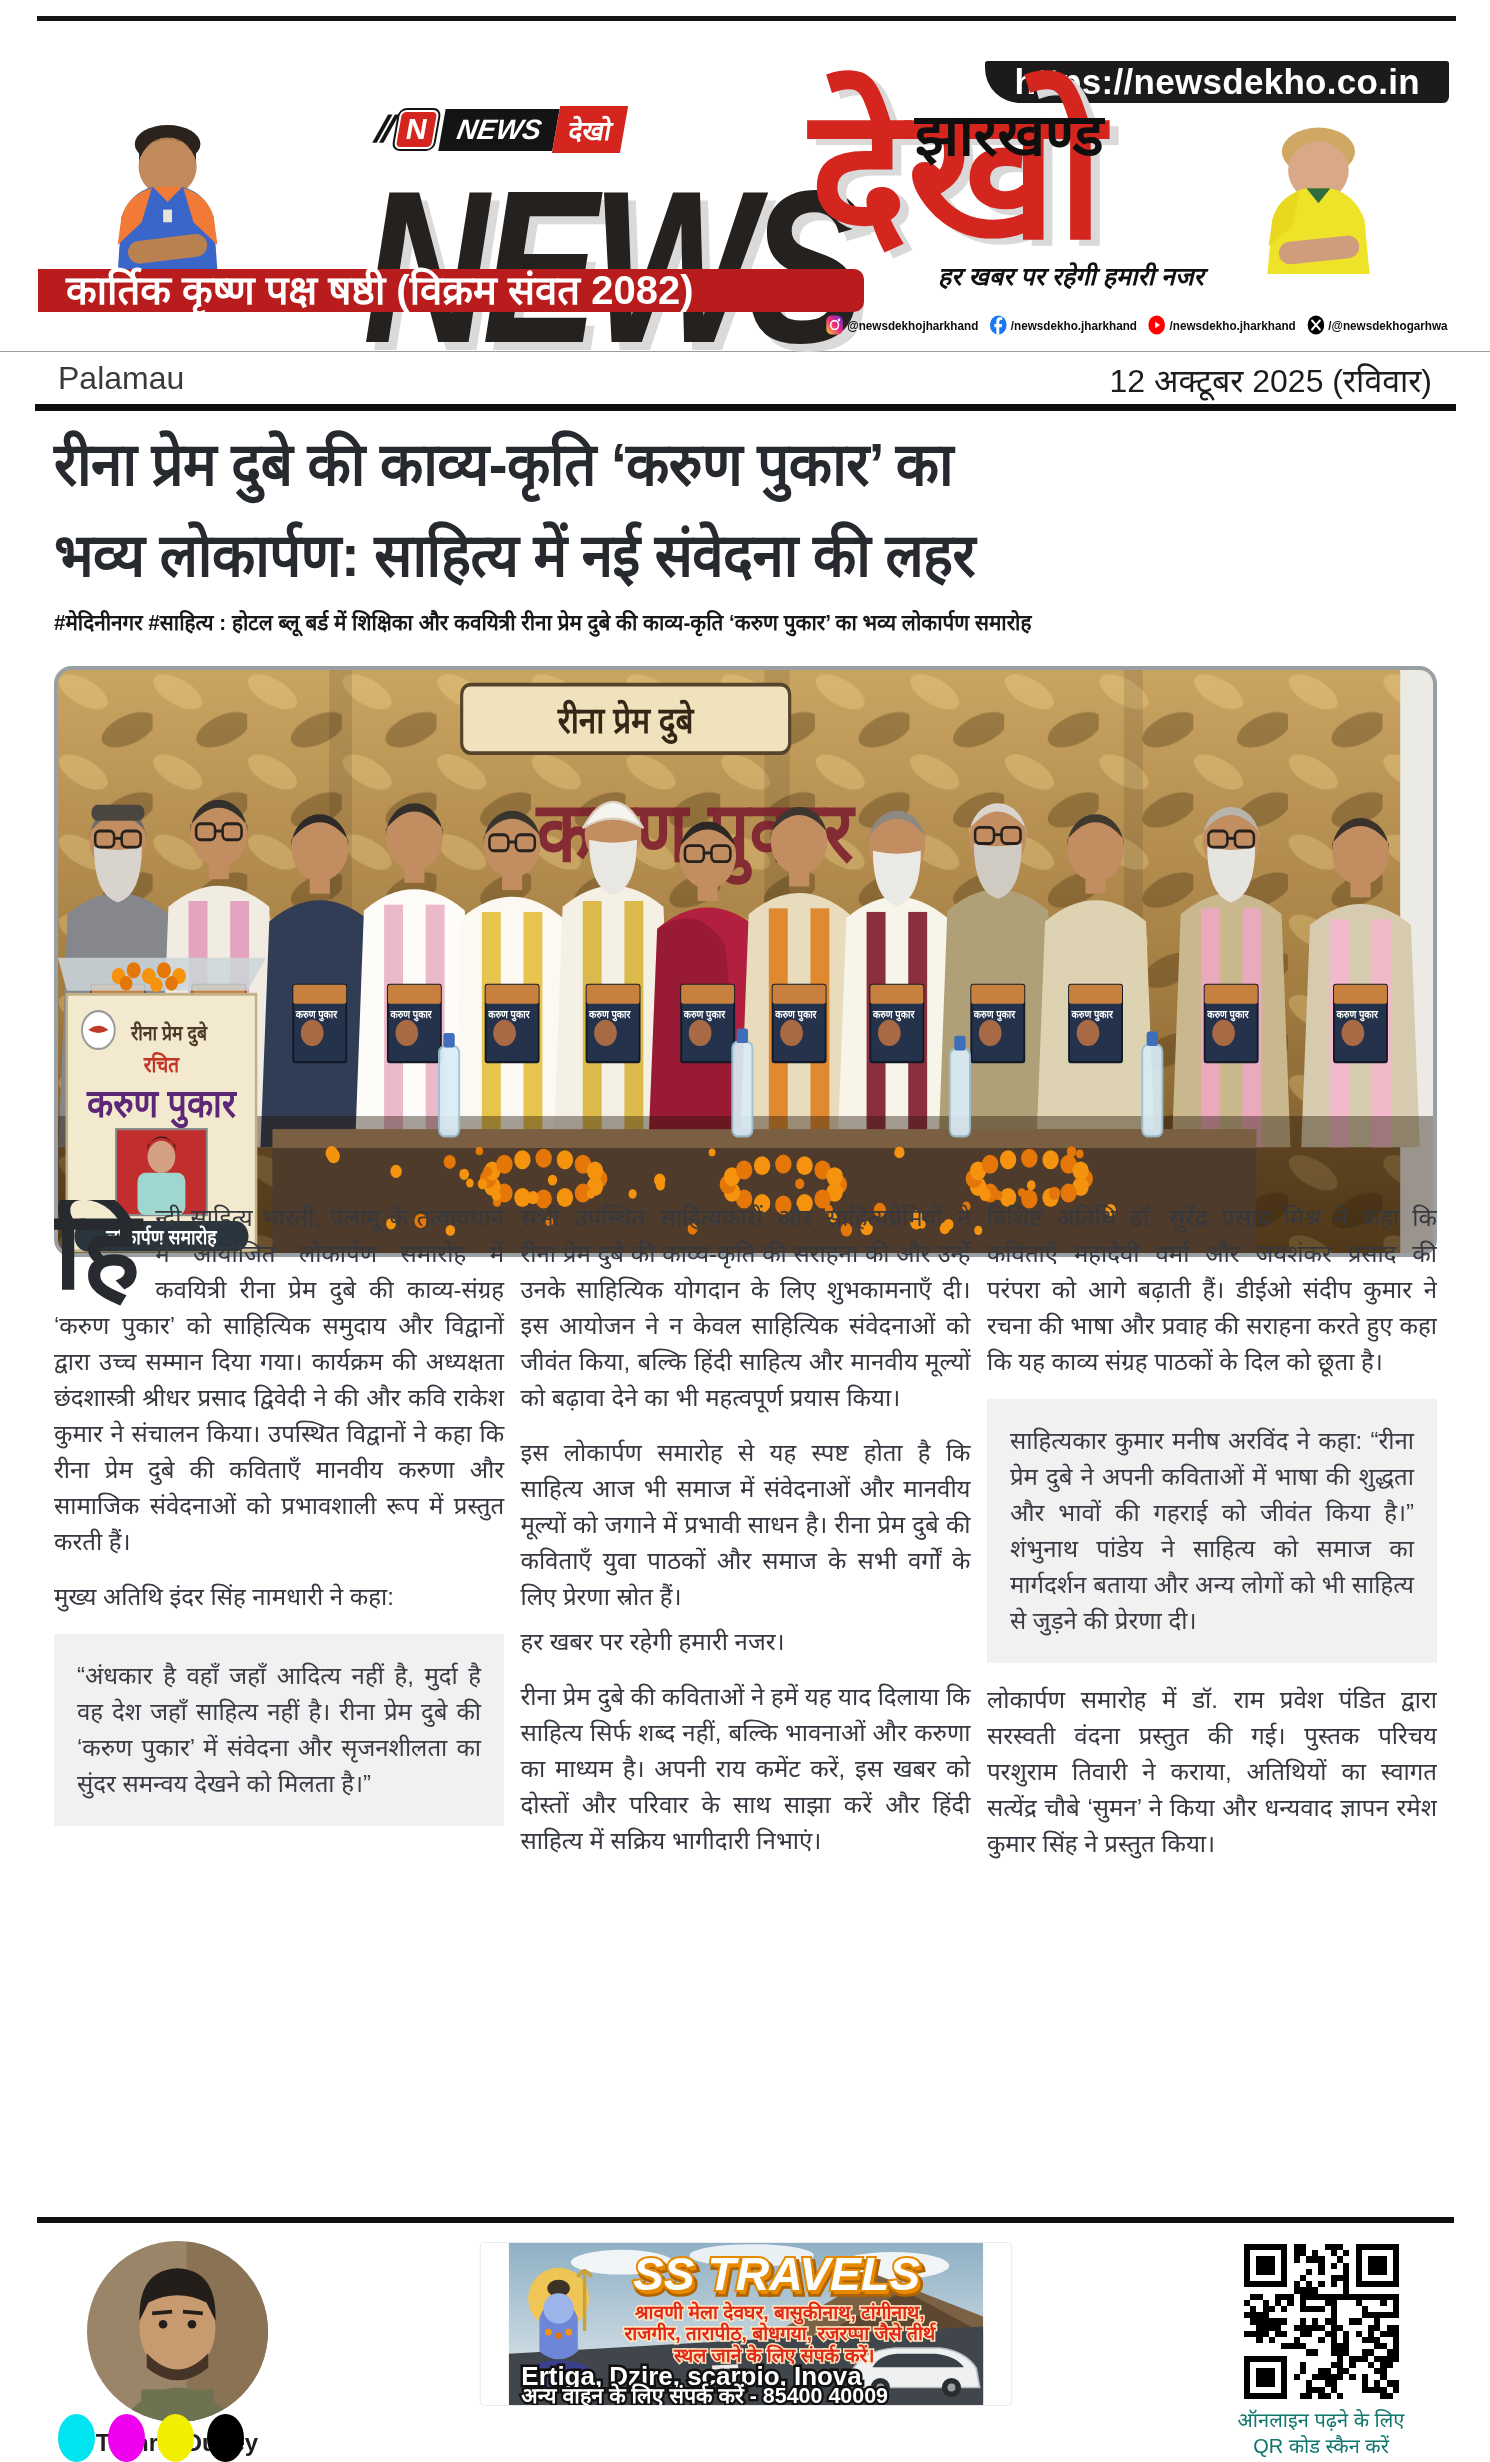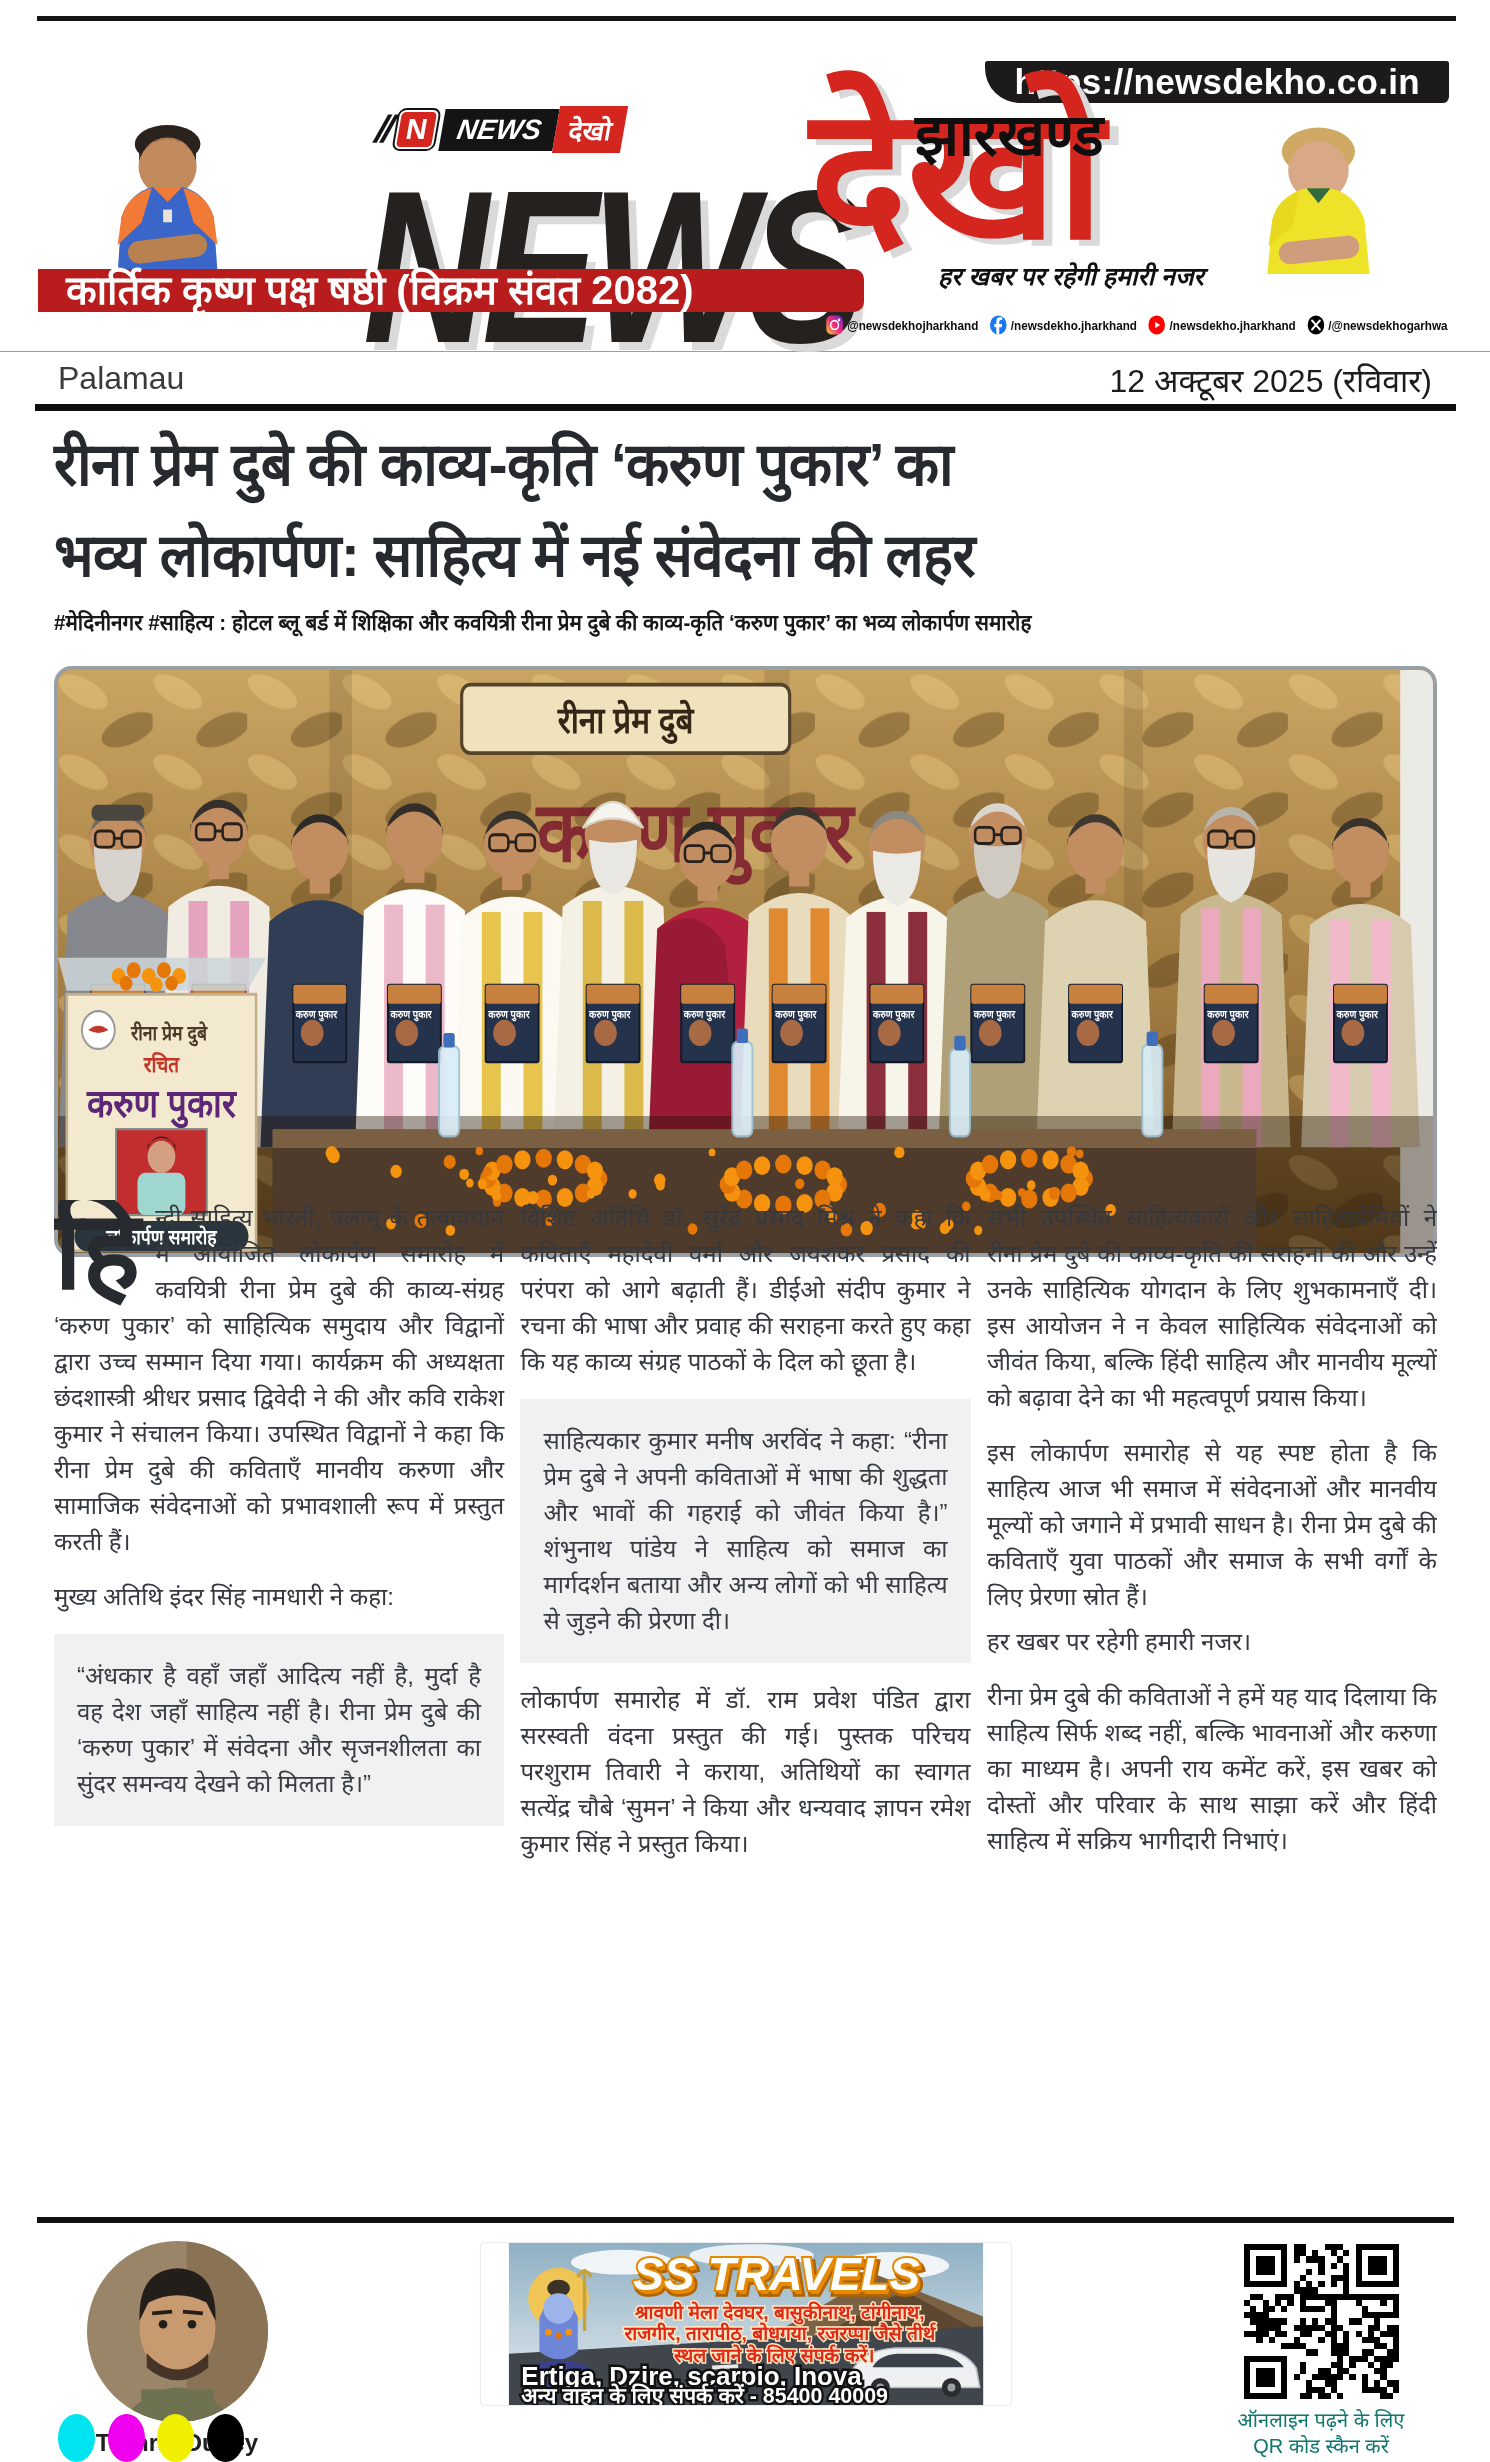--- a/index.html
+++ b/index.html
@@ -539,29 +539,29 @@
     </svg>
   </figure>
 
   <section class="article">
     <div class="col">
       <p class="p"><span class="dropcap">हि</span><span>न्दी साहित्य भारती, पलामू के तत्वावधान में आयोजित लोकार्पण समारोह में कवयित्री रीना प्रेम दुबे की काव्य-संग्रह ‘करुण पुकार’ को साहित्यिक समुदाय और विद्वानों द्वारा उच्च सम्मान दिया गया। कार्यक्रम की अध्यक्षता छंदशास्त्री श्रीधर प्रसाद द्विवेदी ने की और कवि राकेश कुमार ने संचालन किया। उपस्थित विद्वानों ने कहा कि रीना प्रेम दुबे की कविताएँ मानवीय करुणा और सामाजिक संवेदनाओं को प्रभावशाली रूप में प्रस्तुत करती हैं।</span></p>
       <p class="p">मुख्य अतिथि इंदर सिंह नामधारी ने कहा:</p>
       <div class="quote">“अंधकार है वहाँ जहाँ आदित्य नहीं है, मुर्दा है वह देश जहाँ साहित्य नहीं है। रीना प्रेम दुबे की ‘करुण पुकार’ में संवेदना और सृजनशीलता का सुंदर समन्वय देखने को मिलता है।”</div>
     </div>
     <div class="col">
-      <p class="p">विशिष्ट अतिथि डॉ. सुरेंद्र प्रसाद मिश्र ने कहा कि कविताएँ महादेवी वर्मा और जयशंकर प्रसाद की परंपरा को आगे बढ़ाती हैं। डीईओ संदीप कुमार ने रचना की भाषा और प्रवाह की सराहना करते हुए कहा कि यह काव्य संग्रह पाठकों के दिल को छूता है।</p>
-      <div class="quote">साहित्यकार कुमार मनीष अरविंद ने कहा: “रीना प्रेम दुबे ने अपनी कविताओं में भाषा की शुद्धता और भावों की गहराई को जीवंत किया है।” शंभुनाथ पांडेय ने साहित्य को समाज का मार्गदर्शन बताया और अन्य लोगों को भी साहित्य से जुड़ने की प्रेरणा दी।</div>
-      <p class="p">लोकार्पण समारोह में डॉ. राम प्रवेश पंडित द्वारा सरस्वती वंदना प्रस्तुत की गई। पुस्तक परिचय परशुराम तिवारी ने कराया, अतिथियों का स्वागत सत्येंद्र चौबे ‘सुमन’ ने किया और धन्यवाद ज्ञापन रमेश कुमार सिंह ने प्रस्तुत किया।</p>
-    </div>
-    <div class="col">
       <p class="p">सभी उपस्थित साहित्यकारों और साहित्यप्रेमियों ने रीना प्रेम दुबे की काव्य-कृति की सराहना की और उन्हें उनके साहित्यिक योगदान के लिए शुभकामनाएँ दी। इस आयोजन ने न केवल साहित्यिक संवेदनाओं को जीवंत किया, बल्कि हिंदी साहित्य और मानवीय मूल्यों को बढ़ावा देने का भी महत्वपूर्ण प्रयास किया।</p>
       <p class="p" style="margin-bottom:8.8px">इस लोकार्पण समारोह से यह स्पष्ट होता है कि साहित्य आज भी समाज में संवेदनाओं और मानवीय मूल्यों को जगाने में प्रभावी साधन है। रीना प्रेम दुबे की कविताएँ युवा पाठकों और समाज के सभी वर्गों के लिए प्रेरणा स्रोत हैं।</p>
       <p class="p tagline-line">हर खबर पर रहेगी हमारी नजर।</p>
       <p class="p">रीना प्रेम दुबे की कविताओं ने हमें यह याद दिलाया कि साहित्य सिर्फ शब्द नहीं, बल्कि भावनाओं और करुणा का माध्यम है। अपनी राय कमेंट करें, इस खबर को दोस्तों और परिवार के साथ साझा करें और हिंदी साहित्य में सक्रिय भागीदारी निभाएं।</p>
+    </div>
+    <div class="col">
+      <p class="p">विशिष्ट अतिथि डॉ. सुरेंद्र प्रसाद मिश्र ने कहा कि कविताएँ महादेवी वर्मा और जयशंकर प्रसाद की परंपरा को आगे बढ़ाती हैं। डीईओ संदीप कुमार ने रचना की भाषा और प्रवाह की सराहना करते हुए कहा कि यह काव्य संग्रह पाठकों के दिल को छूता है।</p>
+      <div class="quote">साहित्यकार कुमार मनीष अरविंद ने कहा: “रीना प्रेम दुबे ने अपनी कविताओं में भाषा की शुद्धता और भावों की गहराई को जीवंत किया है।” शंभुनाथ पांडेय ने साहित्य को समाज का मार्गदर्शन बताया और अन्य लोगों को भी साहित्य से जुड़ने की प्रेरणा दी।</div>
+      <p class="p">लोकार्पण समारोह में डॉ. राम प्रवेश पंडित द्वारा सरस्वती वंदना प्रस्तुत की गई। पुस्तक परिचय परशुराम तिवारी ने कराया, अतिथियों का स्वागत सत्येंद्र चौबे ‘सुमन’ ने किया और धन्यवाद ज्ञापन रमेश कुमार सिंह ने प्रस्तुत किया।</p>
     </div>
   </section>
 
   <div class="footer-rule"></div>
 
   <div class="author">
     <svg viewBox="0 0 100 100">
       <defs>
           <clipPath id="cir">
             <circle cx="50" cy="50" r="50"></circle>

